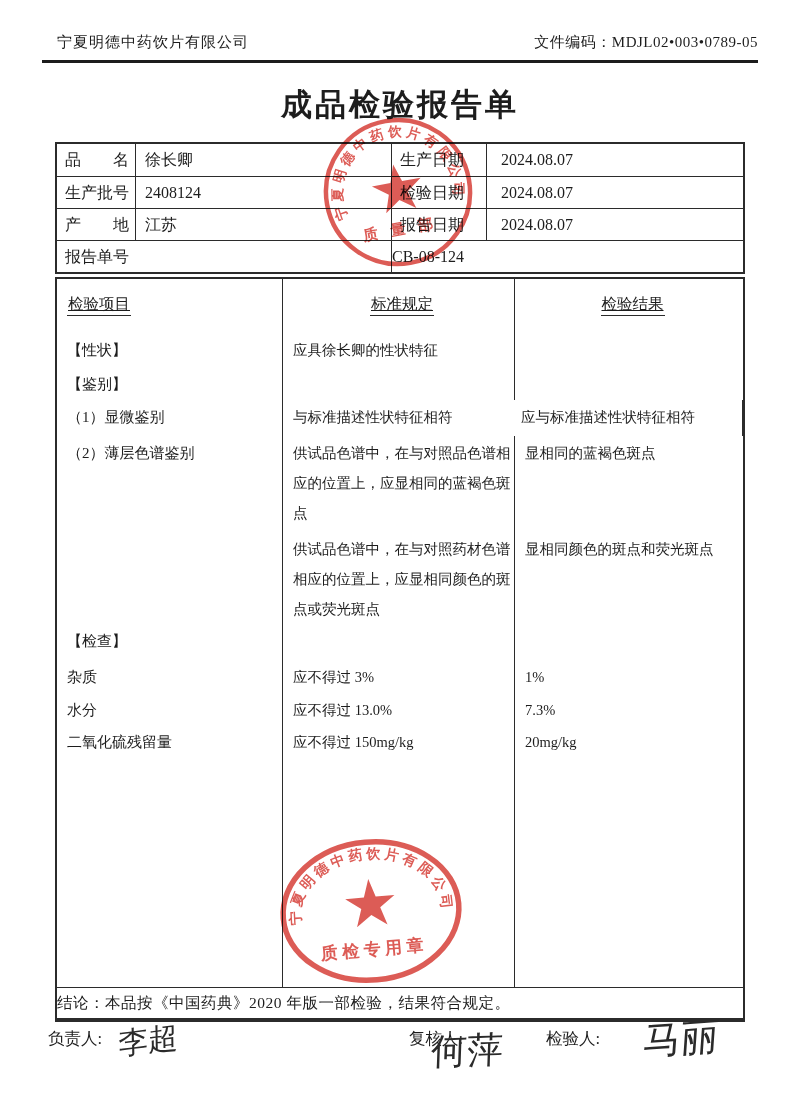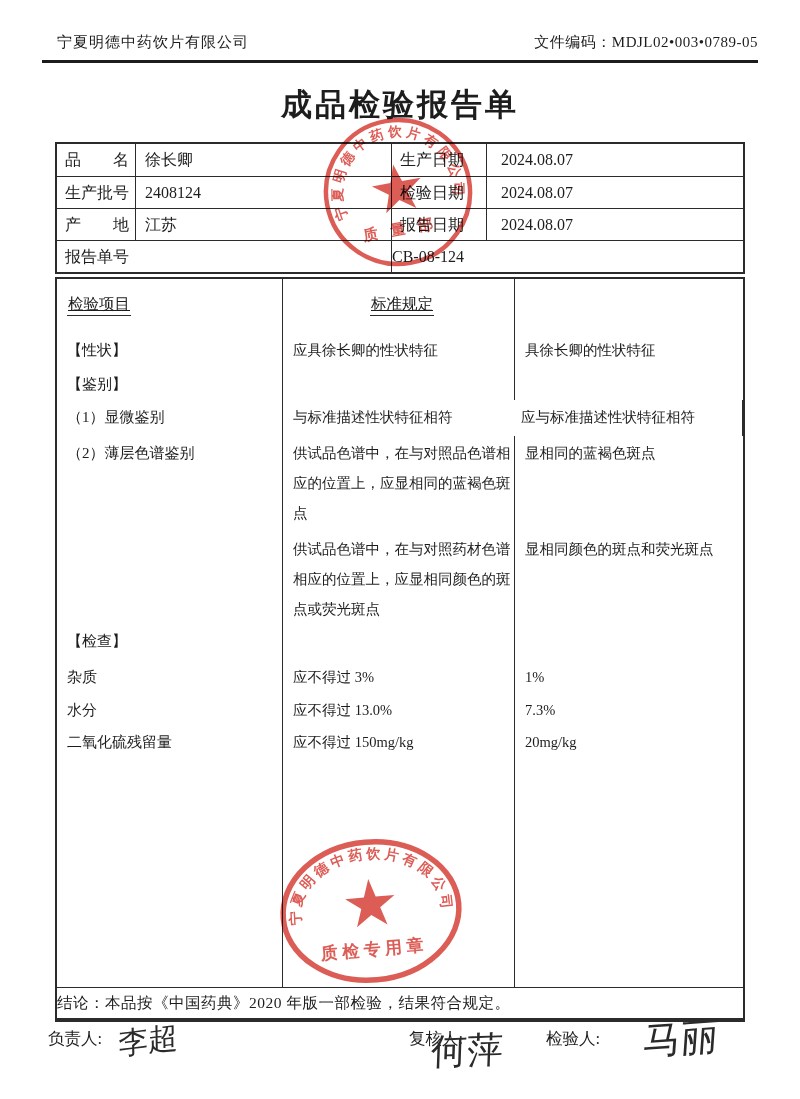--- a/index.html
+++ b/index.html
@@ -91,26 +91,26 @@
   <div class="ic val2 bl bt">2024.08.07</div>
 
   <div class="ic lbl bt spanA">报告单号</div>
   <div class="ic bl bt spanB">CB-08-124</div>
 </div>
 
 <div class="abs result-table">
   <div class="brow hrow">
     <div class="bc bc1"><span>检验项目</span></div>
     <div class="bc bc2 hc-c"><span>标准规定</span></div>
+    <div class="bc bc3 hc-c"><span>检验结果</span></div>
   </div>
 
   <div class="brow" style="min-height:34px">
     <div class="bc bc1">【性状】</div>
     <div class="bc bc2">应具徐长卿的性状特征</div>
-    <div class="bc bc3">具徐长卿的性状特征</div>
   </div>
   <div class="brow" style="min-height:33px">
     <div class="bc bc1">【鉴别】</div>
     <div class="bc bc2"></div>
     <div class="bc bc3"></div>
   </div>
   <div class="brow" style="min-height:36px">
     <div class="bc bc1">（1）显微鉴别</div>
     <div class="bc bc3">与标准描述性状特征相符</div>
     <div class="bc bc2">应与标准描述性状特征相符</div>

